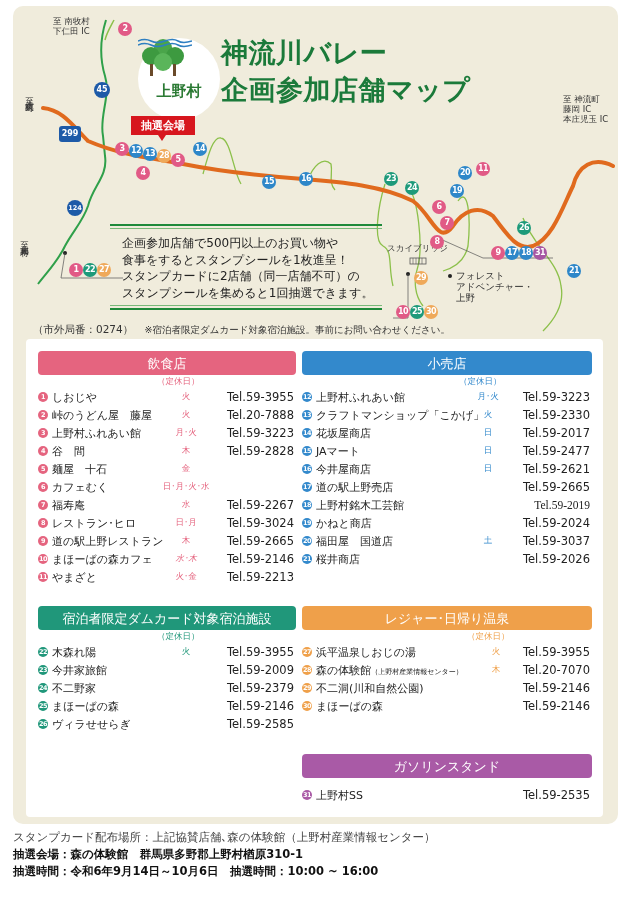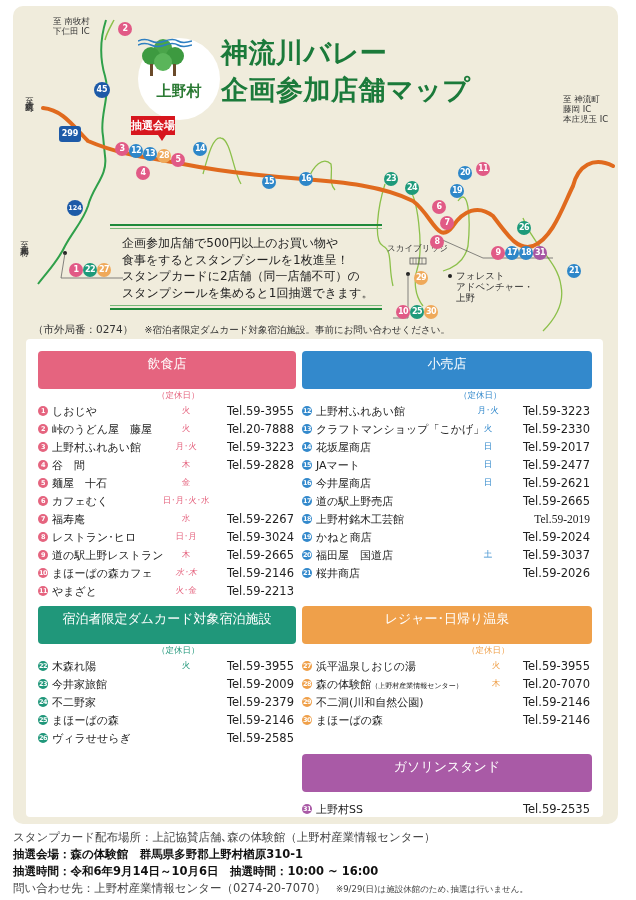--- a/index.html
+++ b/index.html
@@ -19,38 +19,38 @@
   .dest { position: absolute; font-size: 8.5px; line-height: 10px; color: #333; }
   .dest.vert { writing-mode: vertical-rl; font-size: 8.5px; letter-spacing: 1px; }
 
   .badge { position: absolute; width: 14px; height: 14px; border-radius: 50%; color: #fff; font-size: 8px; font-weight: bold; text-align: center; line-height: 14px; letter-spacing: -0.6px; }
   .b-pink { background: #e15a86; }
   .b-blue { background: #2e87c9; }
   .b-green { background: #1d9a7a; }
   .b-orange { background: #efa95a; }
   .b-purple { background: #a657a3; }
 
-  .lottery-tag { position: absolute; left: 118px; top: 110px; background: #d7161e; color: #fff; font-size: 11px; font-weight: bold; padding: 2px 0; }
+  .lottery-tag { position: absolute; left: 118px; top: 110px; background: #d7161e; color: #fff; font-size: 11px; font-weight: bold; padding: 2px 10px; }
   .lottery-tag:after { content: ""; position: absolute; left: 27px; bottom: -6px; border-left: 4px solid transparent; border-right: 4px solid transparent; border-top: 6px solid #d7161e; }
 
   .route-num { position: absolute; color: #fff; font-size: 8px; font-weight: bold; text-align: center; }
 
   .info-box { position: absolute; left: 97px; top: 218px; width: 272px; height: 98px; }
   .info-line { height: 2px; background: #1f8a3b; margin-bottom: 2px; }
   .info-line.thin { height: 1px; background: #7ab97a; }
   .info-text { font-size: 12px; line-height: 16.5px; padding: 4px 0 4px 12px; color: #222; }
 
   .map-label { position: absolute; font-size: 9.5px; line-height: 11px; color: #333; }
 
   .note { position: absolute; left: 20px; top: 317px; font-size: 10.5px; color: #333; white-space: nowrap; }
   .note .small { font-size: 9.5px; margin-left: 8px; }
 
   .panel { position: absolute; left: 13px; top: 333px; width: 577px; height: 478px; background: #fff; border-radius: 4px; }
   .section { position: absolute; }
-  .sec-head { height: 38px; border-radius: 4px; color: #fff; text-align: center; font-size: 13px; line-height: 26px; }
+  .sec-head { height: 24px; border-radius: 4px; color: #fff; text-align: center; font-size: 13px; line-height: 26px; }
   .sec-sub { font-size: 8.5px; text-align: left; height: 13px; line-height: 13px; }
   .row { display: flex; align-items: center; height: 18px; font-size: 11px; }
   .row .num { width: 10px; height: 10px; border-radius: 50%; color: #fff; font-size: 6.5px; line-height: 10px; text-align: center; font-weight: bold; margin-right: 4px; flex: none; letter-spacing: -0.5px; }
   .row .name { flex: none; white-space: nowrap; }
   .row .name .tiny { font-size: 7px; }
   .row .closed { position: absolute; font-size: 8.5px; text-align: center; width: 50px; }
   .row .tel { position: absolute; font-size: 11.5px; text-align: right; color: #222; }
 
   .footer { position: absolute; left: 13px; top: 829px; font-size: 11.5px; line-height: 17px; color: #444; white-space: nowrap; }
   .footer .bold { font-weight: bold; color: #111; }
@@ -390,14 +390,13 @@
           <span class="tel" style="right: 2px;">Tel.59-2535</span>
         </div>
       </div>
   </div>
 </div>
 
 <div class="footer">
   <div>スタンプカード配布場所：上記協賛店舗､森の体験館（上野村産業情報センター）</div>
   <div class="bold">抽選会場：森の体験館　群馬県多野郡上野村楢原310-1</div>
   <div class="bold">抽選時間：令和6年9月14日～10月6日　抽選時間：10:00 ~ 16:00</div>
-  <div><span>問い合わせ先：上野村産業情報センター（0274-20-7070）</span><span class="tiny">※9/29(日)は施設休館のため､抽選は行いません。</span></div>
 </div>
 
 </body></html>

